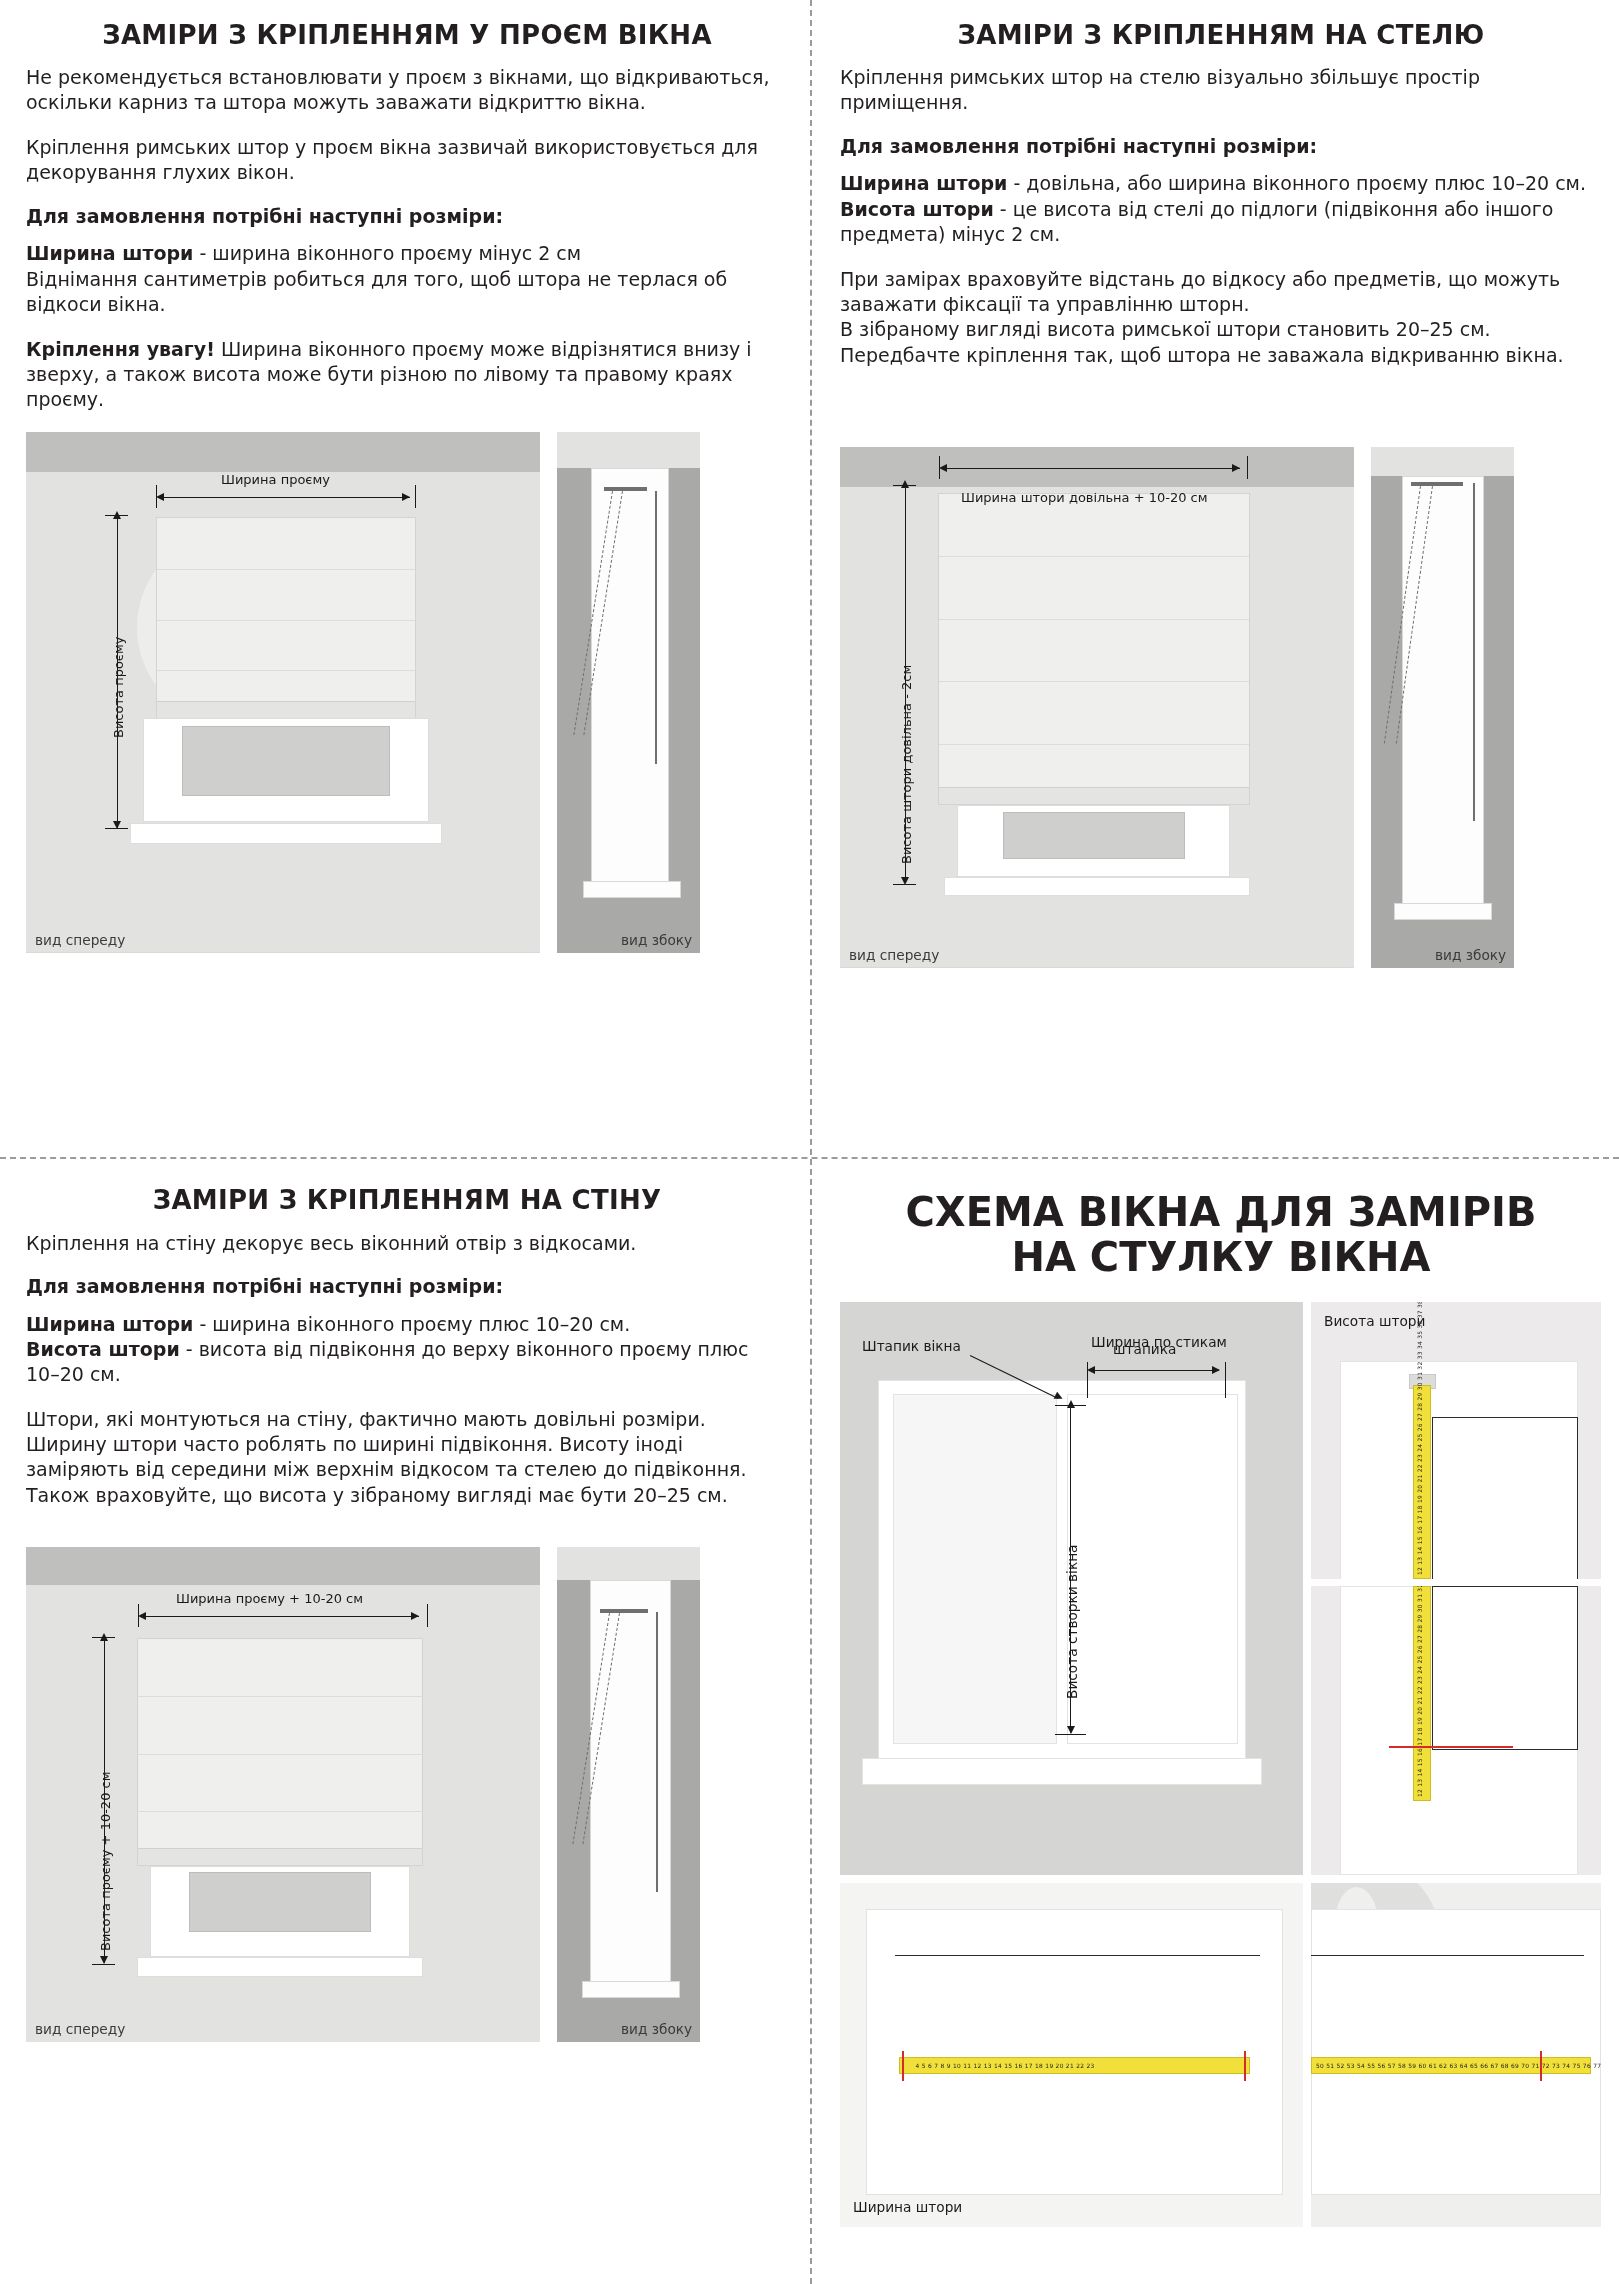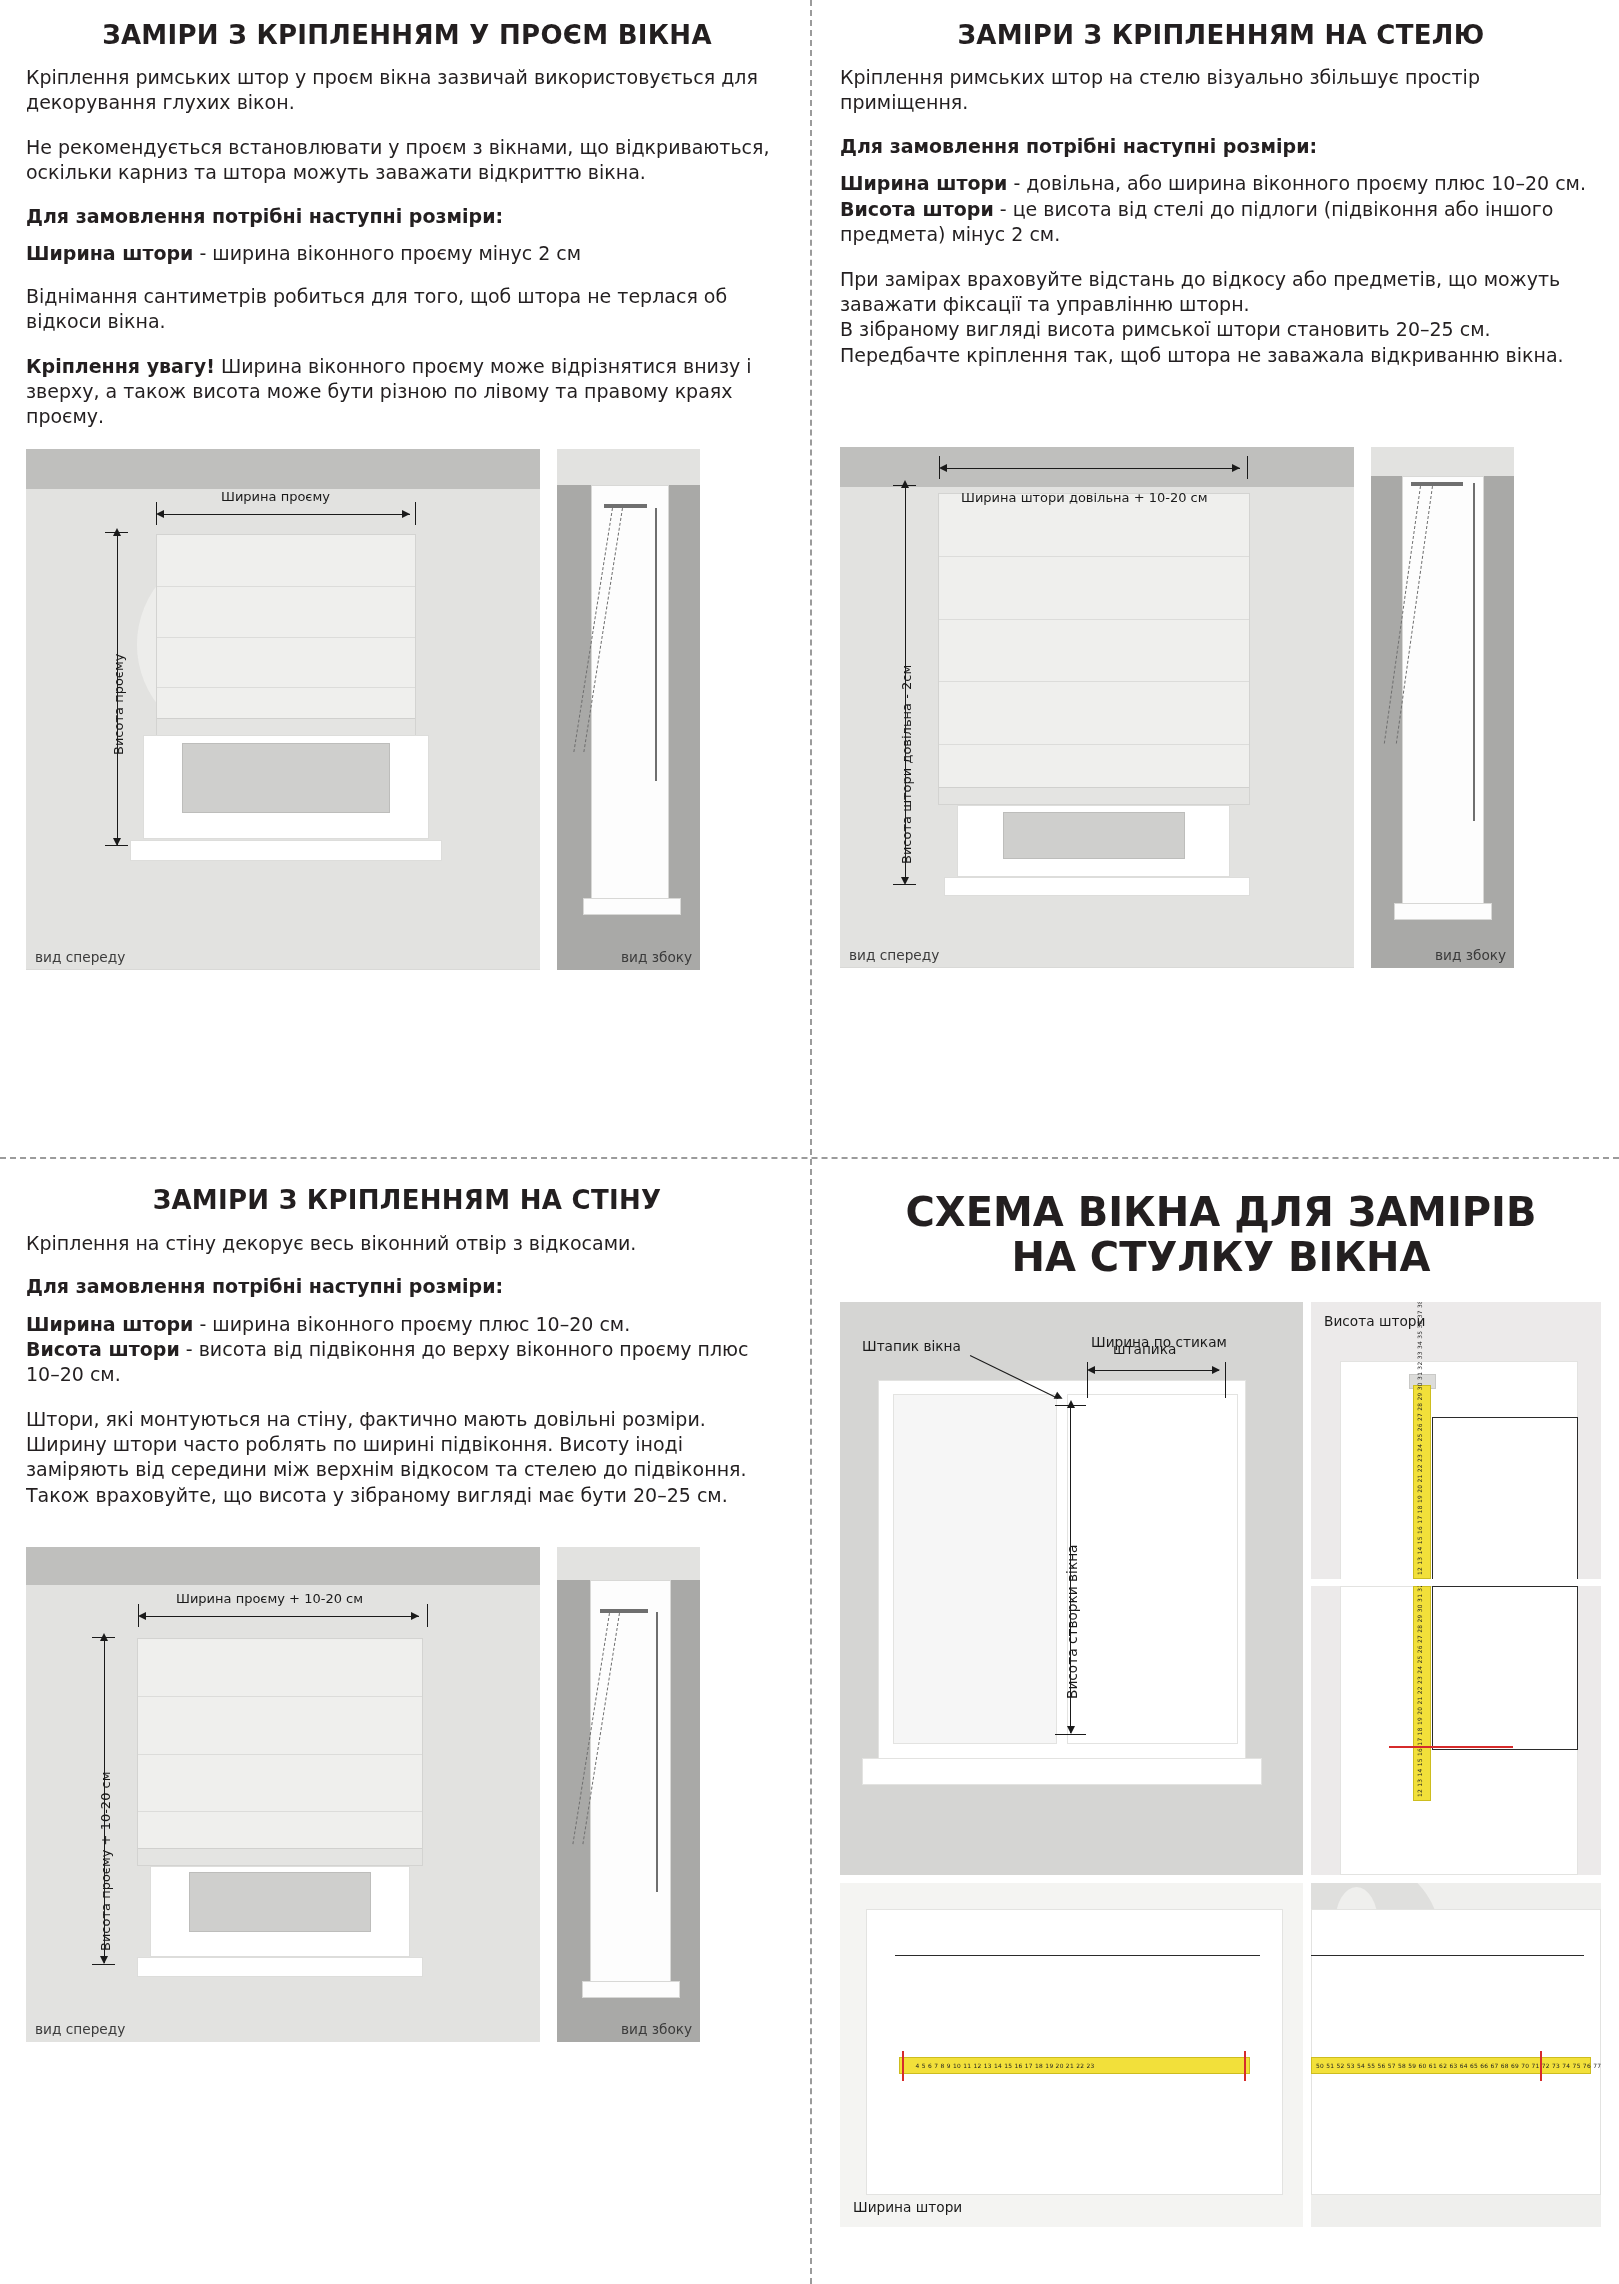--- a/index.html
+++ b/index.html
@@ -229,25 +229,25 @@
 
 <div class="sheet">
 
   <div class="vsep"></div>
   <div class="hsep"></div>
 
   <div class="quad" id="quad-tl">
 
     <h2 class="title">ЗАМІРИ З КРІПЛЕННЯМ У ПРОЄМ ВІКНА</h2>
 
+    <p class="para">Не рекомендується встановлювати у проєм з вікнами, що відкриваються, оскільки карниз та штора можуть заважати відкриттю вікна.</p>
     <p class="para">Кріплення римських штор у проєм вікна зазвичай використовується для декорування глухих вікон.</p>
-    <p class="para">Не рекомендується встановлювати у проєм з вікнами, що відкриваються, оскільки карниз та штора можуть заважати відкриттю вікна.</p>
     <p class="sub">Для замовлення потрібні наступні розміри:</p>
 
-    <p class="para tight" style="margin-bottom:17px;">
+    <p class="para tight" style="margin-bottom:0;">
       <span class="bold">Ширина штори</span><span> - ширина віконного проєму мінус 2 см</span>
     </p>
 
     <p class="para">Віднімання сантиметрів робиться для того, щоб штора не терлася об відкоси вікна.</p>
 
     <p class="para">
       <span class="bold">Кріплення увагу!</span><span> Ширина віконного проєму може відрізнятися внизу і зверху, а також висота може бути різною по лівому та правому краях проєму.</span>
     </p>
 
     <div class="illus-row" style="margin-top:5.2px;align-items:center;">

